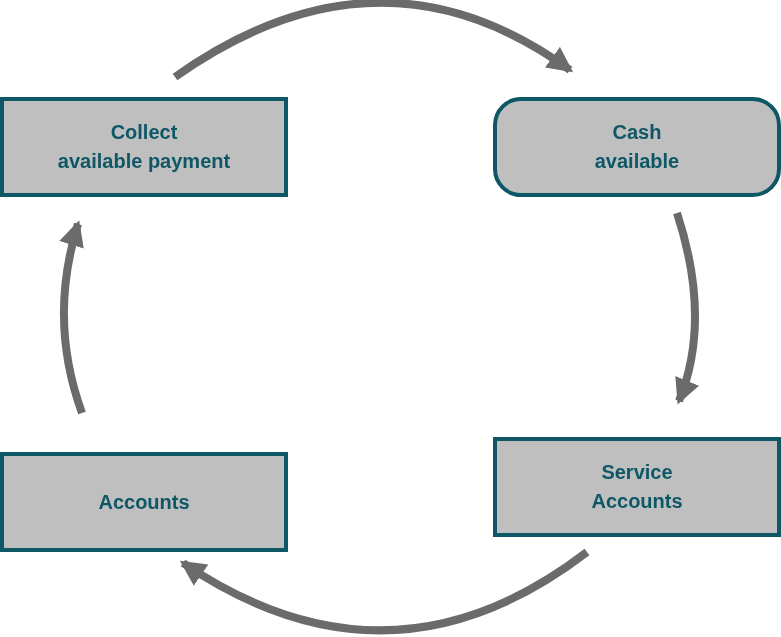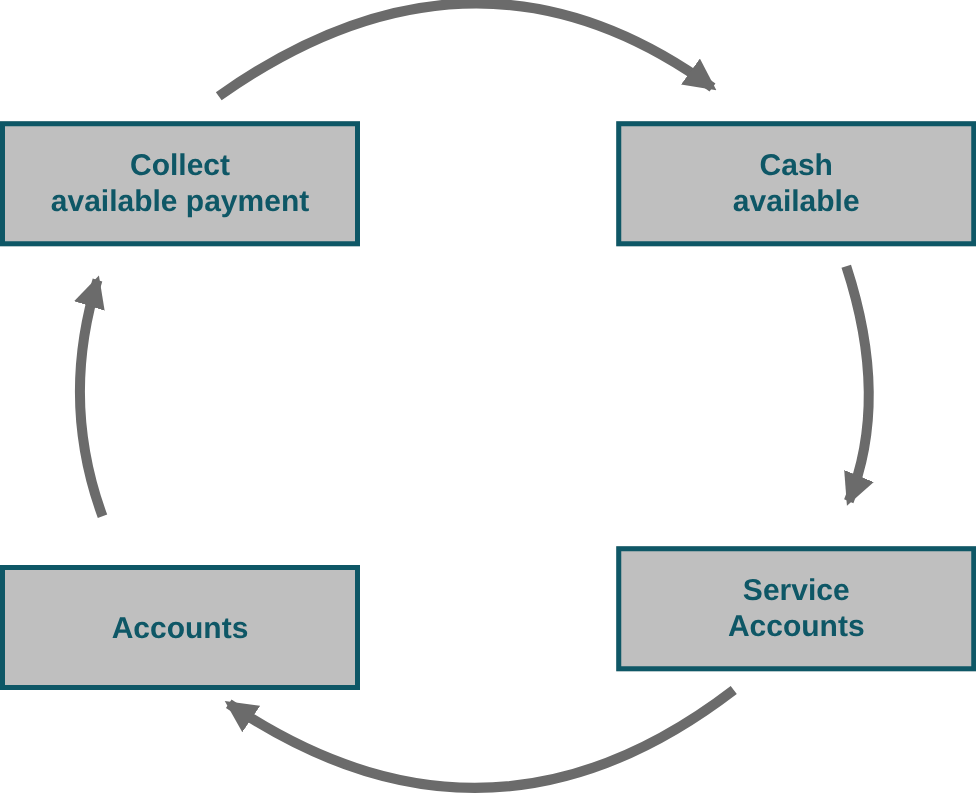--- a/index.html
+++ b/index.html
@@ -25,27 +25,27 @@
     box-sizing:border-box;
     width:288px;height:100px;
     background:var(--box-fill);
     border:4px solid var(--box-border);
     display:flex;flex-direction:column;
     align-items:center;justify-content:center;
     text-align:center;
   }
   .node .line{
     color:var(--box-text);
-    font-size:24px;
+    font-size:20px;
     font-weight:700;
     line-height:29px;
     white-space:nowrap;
   }
   .node.collect{left:0;top:97px;}
-  .node.cash{left:493px;top:97px;}
+  .node.cash{left:493px;top:97px;border-radius:28px;}
   .node.accounts{left:0;top:452px;}
   .node.provide{left:493px;top:437px;}
 </style>
 </head>
 <body>
 
 <div class="stage">
 
   <svg class="arrows" viewBox="0 0 781 637" xmlns="http://www.w3.org/2000/svg">
     <defs>

